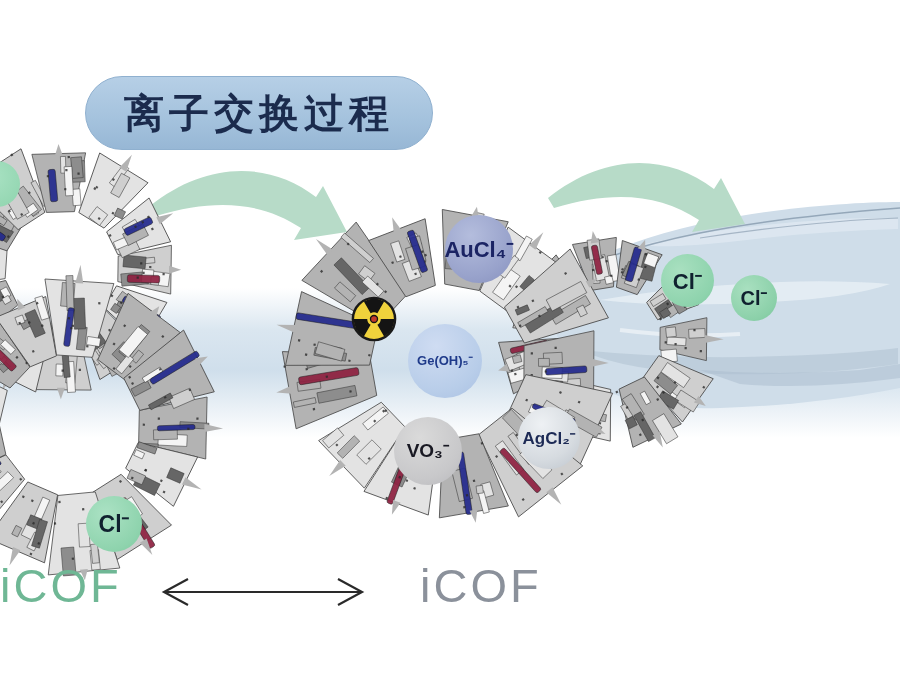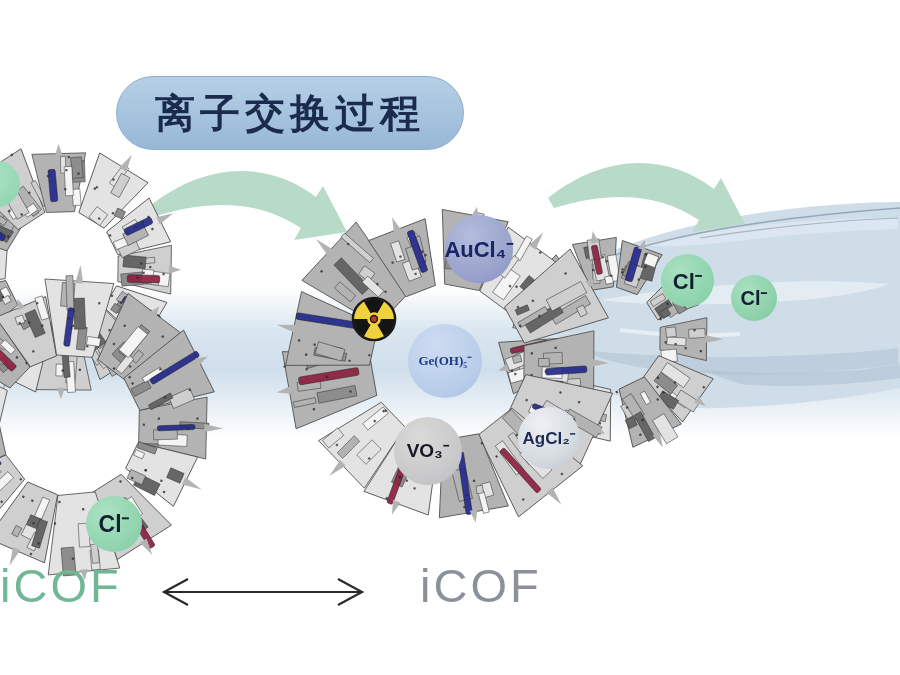--- a/index.html
+++ b/index.html
@@ -4,41 +4,41 @@
 <style>
   html,body{margin:0;padding:0;background:#fff;}
   .stage{position:relative;width:900px;height:675px;background:#ffffff;overflow:hidden;
          font-family:"Liberation Sans",sans-serif;}
   
   .wash{position:absolute;left:0;top:288px;width:900px;height:150px;
         background:linear-gradient(180deg,rgba(214,228,238,0) 0%,rgba(206,222,235,.75) 28%,
                    rgba(199,217,232,.85) 55%,rgba(214,228,238,0) 100%);}
   svg.art{position:absolute;left:0;top:0;}
   
-  .pill{position:absolute;left:116px;top:76px;width:346px;height:72px;border-radius:38px;
+  .pill{position:absolute;left:85px;top:76px;width:346px;height:72px;border-radius:38px;
         background:linear-gradient(180deg,#b6cfe6 0%,#a4c2dd 60%,#97b7d5 100%);
         border:1px solid #8fb0cf;display:flex;align-items:center;justify-content:center;}
   .pill span{font-family:"DejaVu Serif","Liberation Serif",serif;font-size:40px;font-weight:700;
         color:#1b2b4d;letter-spacing:5px;}
   
   .ion{position:absolute;border-radius:50%;display:flex;align-items:center;justify-content:center;
        font-weight:bold;}
   .ion span{transform:translateY(-1px);}
   .clA{left:86px;top:496px;width:56px;height:56px;font-size:23px;color:#10212f;
        background:radial-gradient(circle at 35% 32%,#abe2c4,#8ed3ad 70%,#7cc79e);}
   .clB{left:661px;top:254px;width:53px;height:53px;font-size:22px;color:#10212f;
        background:radial-gradient(circle at 35% 32%,#a9e0c0,#8ed3ad 70%,#7cc79e);}
   .clC{left:731px;top:275px;width:46px;height:46px;font-size:20px;color:#10212f;
        background:radial-gradient(circle at 35% 32%,#a9e0c0,#8bd0a9 70%,#79c49a);}
   .clEdge{left:-26px;top:161px;width:46px;height:46px;
        background:radial-gradient(circle at 40% 35%,#a9e2c3,#8ed3ad);}
   .au{left:445px;top:215px;width:68px;height:68px;font-size:22px;color:#1b2464;
       background:radial-gradient(circle at 38% 30%,#b4bddd,#98a2cb 65%,#8690bd);}
   .ge{left:408px;top:324px;width:74px;height:74px;font-size:13px;color:#1f3a8a;
-      background:radial-gradient(circle at 38% 30%,#cfdcf2,#b8cde9 65%,#a9c0e2);font-family:Liberation Serif, serif;}
+      background:radial-gradient(circle at 38% 30%,#cfdcf2,#b8cde9 65%,#a9c0e2);}
   .vo{left:394px;top:417px;width:68px;height:68px;font-size:19px;color:#191923;
       background:radial-gradient(circle at 38% 30%,#dadada,#c8c8ca 65%,#b8b8bc);}
   .ag{left:518px;top:407px;width:62px;height:62px;font-size:17px;color:#1c2a55;
       background:radial-gradient(circle at 38% 28%,#eef1f4,#d6dbe0 60%,#bdc4cc);}
   .rad{position:absolute;left:351px;top:296px;width:46px;height:46px;}
   
   .icofL{position:absolute;left:0px;top:558px;font-size:47px;letter-spacing:3px;color:#6fb795;}
   .icofR{position:absolute;left:420px;top:558px;font-size:47px;letter-spacing:3px;color:#8b919b;}
   .xarrow{position:absolute;left:148px;top:572px;}
 </style>

